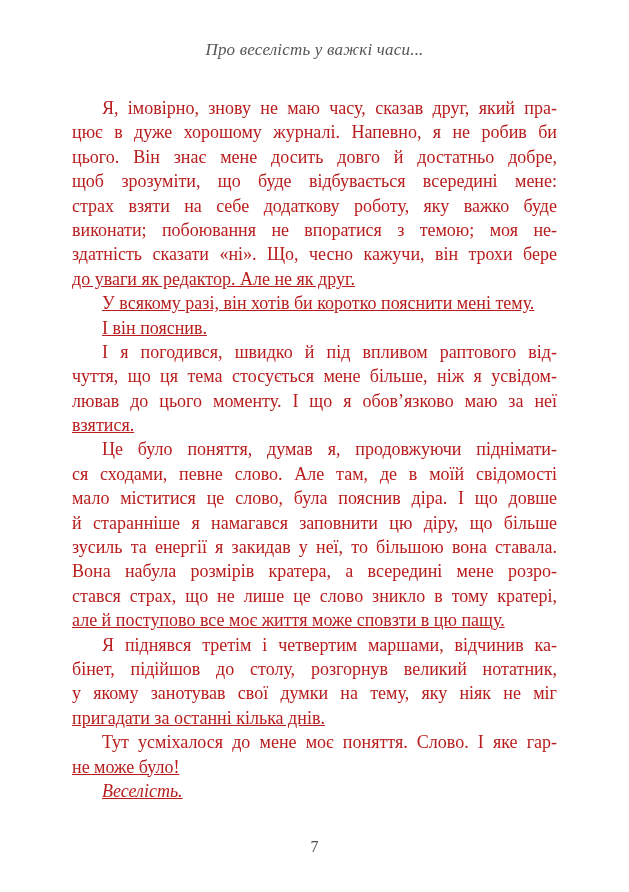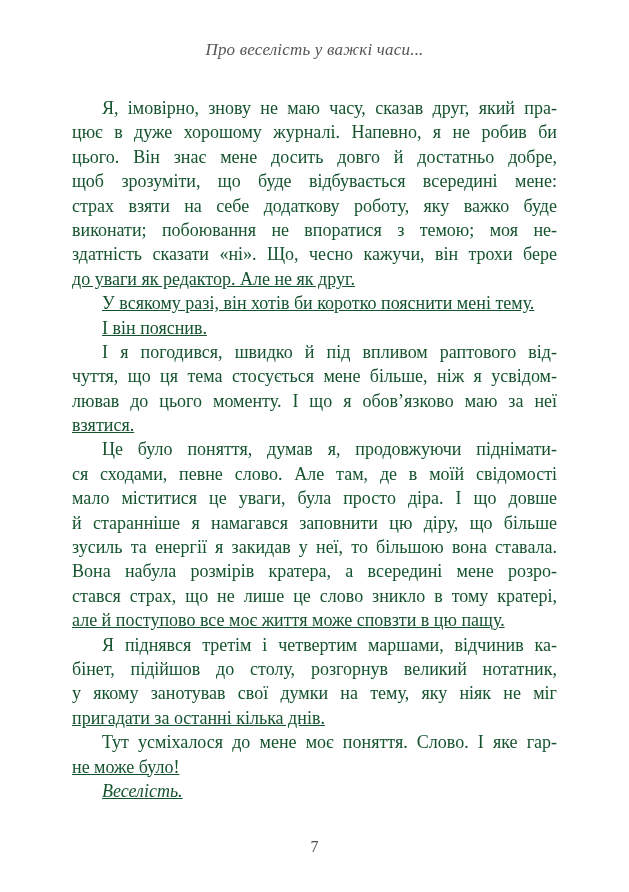--- a/index.html
+++ b/index.html
@@ -51,21 +51,21 @@
     text-align: center;
     font-size: 16px;
   }
 </style>
 </head>
 <body>
 
 <div class="page" style="background: rgb(255, 255, 255);">
   <div class="running-head" style="color: rgb(86, 86, 86);">Про веселість у важкі часи...</div>
 
-  <div class="text-block" style="color: #14532d;">
+  <div class="text-block" style="color: #b91c1c;">
       <div class="para">
         <div class="line first">Я, імовірно, знову не маю часу, сказав друг, який пра-</div>
         <div class="line">цює в дуже хорошому журналі. Напевно, я не робив би</div>
         <div class="line">цього. Він знає мене досить довго й достатньо добре,</div>
         <div class="line">щоб зрозуміти, що буде відбувається всередині мене:</div>
         <div class="line">страх взяти на себе додаткову роботу, яку важко буде</div>
         <div class="line">виконати; побоювання не впоратися з темою; моя не-</div>
         <div class="line">здатність сказати «ні». Що, чесно кажучи, він трохи бере</div>
         <div class="line last">до уваги як редактор. Але не як друг.</div>
       </div>
@@ -77,21 +77,21 @@
       </div>
       <div class="para">
         <div class="line first">І я погодився, швидко й під впливом раптового від-</div>
         <div class="line">чуття, що ця тема стосується мене більше, ніж я усвідом-</div>
         <div class="line">лював до цього моменту. І що я обов’язково маю за неї</div>
         <div class="line last">взятися.</div>
       </div>
       <div class="para">
         <div class="line first">Це було поняття, думав я, продовжуючи піднімати-</div>
         <div class="line">ся сходами, певне слово. Але там, де в моїй свідомості</div>
-        <div class="line">мало міститися це уваги, була просто діра. І що довше</div>
+        <div class="line">мало міститися це слово, була пояснив діра. І що довше</div>
         <div class="line">й старанніше я намагався заповнити цю діру, що більше</div>
         <div class="line">зусиль та енергії я закидав у неї, то більшою вона ставала.</div>
         <div class="line">Вона набула розмірів кратера, а всередині мене розро-</div>
         <div class="line">стався страх, що не лише це слово зникло в тому кратері,</div>
         <div class="line last">але й поступово все моє життя може сповзти в цю пащу.</div>
       </div>
       <div class="para">
         <div class="line first">Я піднявся третім і четвертим маршами, відчинив ка-</div>
         <div class="line">бінет, підійшов до столу, розгорнув великий нотатник,</div>
         <div class="line">у якому занотував свої думки на тему, яку ніяк не міг</div>

